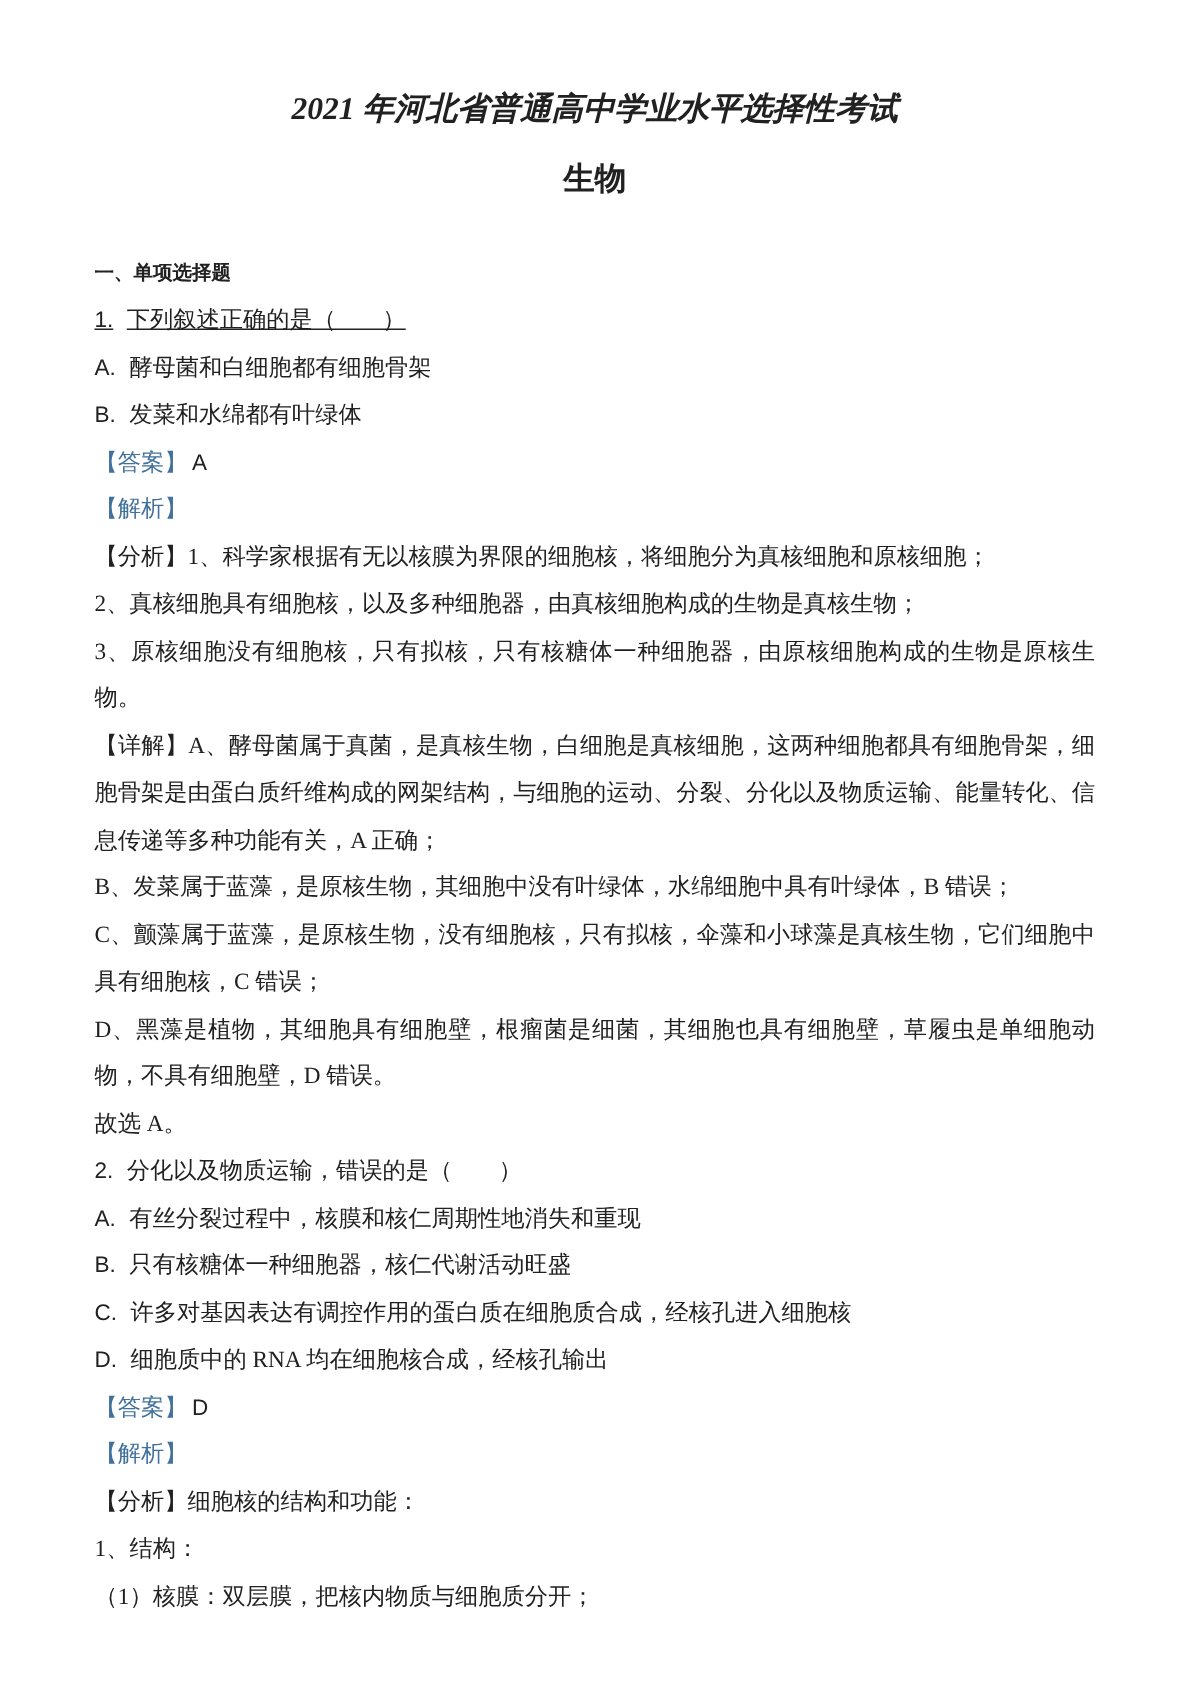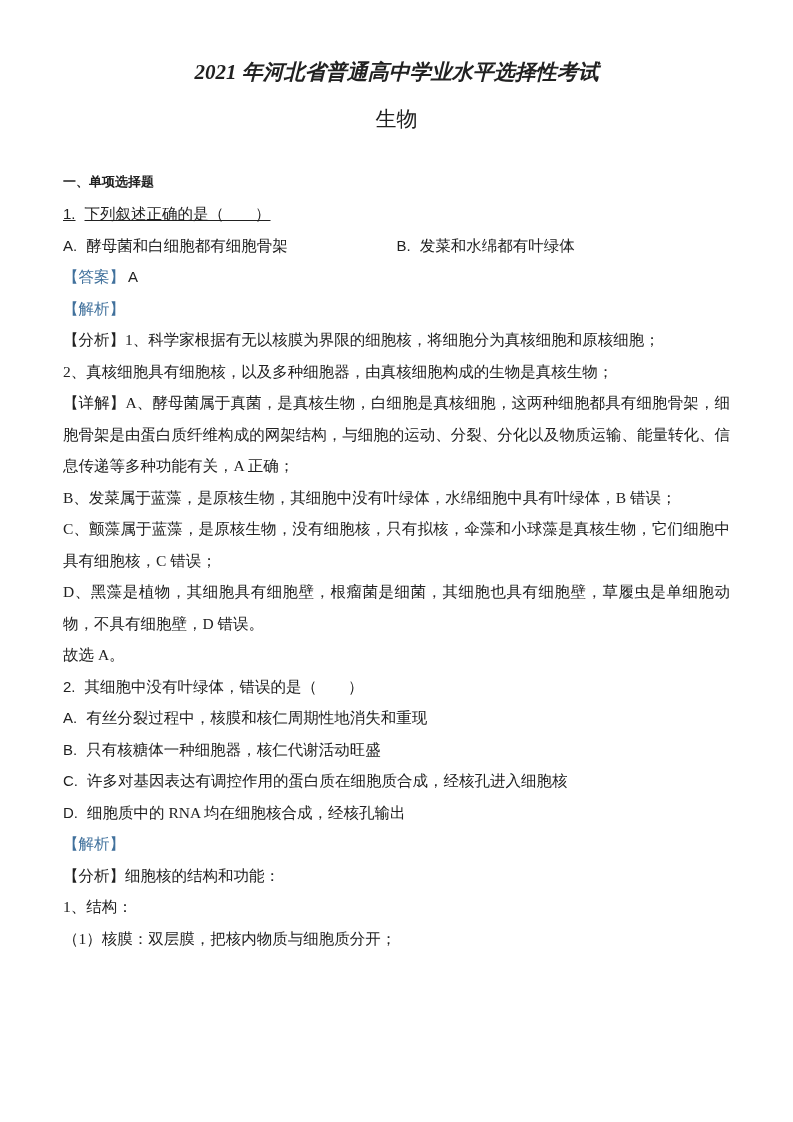--- a/index.html
+++ b/index.html
@@ -21,41 +21,41 @@
     font-size: 21px;
     font-weight: bold;
     text-align: center;
     margin: 0;
     line-height: 28px;
     font-family: "Liberation Serif", "DejaVu Serif", serif;
     font-style: italic;
   }
   .subtitle {
     font-size: 21px;
-    font-weight: normal;
+    font-weight: bold;
     text-align: center;
     margin: 19px 0 0 0;
     line-height: 28px;
   }
   .section-heading {
     font-size: 13px;
     font-weight: bold;
     margin: 38px 0 0 0;
     line-height: 22px;
   }
   .para {
     font-size: 15.5px;
     line-height: 31.5px;
     margin: 0;
     text-align: justify;
   }
   .stem-para { margin-top: 5px; text-decoration: underline; }
   .optrow {
     display: flex;
-    flex-direction: row;
+    flex-direction: column;
   }
   .optrow .opt { width: 50%; }
   .latin {
     font-family: "Liberation Sans", "DejaVu Sans", sans-serif;
     font-size: 15px;
   }
   .optlabel { margin-right: 9px; }
   .tag { color: #41719c; }
   .ans { margin-left: 3px; }
 </style>
@@ -83,45 +83,49 @@
 
   <p class="para">
     <span class="tag">【答案】</span><span class="latin ans">A</span>
   </p>
   <p class="para">
     <span class="tag">【解析】</span>
   </p>
 
   <p class="para">【分析】1、科学家根据有无以核膜为界限的细胞核，将细胞分为真核细胞和原核细胞；</p>
   <p class="para">2、真核细胞具有细胞核，以及多种细胞器，由真核细胞构成的生物是真核生物；</p>
+  <p class="para">3、原核细胞没有细胞核，只有拟核，只有核糖体一种细胞器，由原核细胞构成的生物是原核生物。</p>
 
   <p class="para">【详解】A、酵母菌属于真菌，是真核生物，白细胞是真核细胞，这两种细胞都具有细胞骨架，细胞骨架是由蛋白质纤维构成的网架结构，与细胞的运动、分裂、分化以及物质运输、能量转化、信息传递等多种功能有关，A 正确；</p>
   <p class="para">B、发菜属于蓝藻，是原核生物，其细胞中没有叶绿体，水绵细胞中具有叶绿体，B 错误；</p>
   <p class="para">C、颤藻属于蓝藻，是原核生物，没有细胞核，只有拟核，伞藻和小球藻是真核生物，它们细胞中具有细胞核，C 错误；</p>
   <p class="para">D、黑藻是植物，其细胞具有细胞壁，根瘤菌是细菌，其细胞也具有细胞壁，草履虫是单细胞动物，不具有细胞壁，D 错误。</p>
   <p class="para">故选 A。</p>
 
   <p class="para">
-    <span class="latin optlabel">2.</span><span>其细胞中没有叶绿体，错误的是（　　）</span>
+    <span class="latin optlabel">2.</span><span>分化以及物质运输，错误的是（　　）</span>
   </p>
 
   <p class="para">
     <span class="latin optlabel">A.</span><span>有丝分裂过程中，核膜和核仁周期性地消失和重现</span>
   </p>
   <p class="para">
     <span class="latin optlabel">B.</span><span>只有核糖体一种细胞器，核仁代谢活动旺盛</span>
   </p>
   <p class="para">
     <span class="latin optlabel">C.</span><span>许多对基因表达有调控作用的蛋白质在细胞质合成，经核孔进入细胞核</span>
   </p>
   <p class="para">
     <span class="latin optlabel">D.</span><span>细胞质中的 RNA 均在细胞核合成，经核孔输出</span>
   </p>
 
   <p class="para">
+    <span class="tag">【答案】</span><span class="latin ans">D</span>
+  </p>
+  <p class="para">
     <span class="tag">【解析】</span>
   </p>
 
   <p class="para">【分析】细胞核的结构和功能：</p>
   <p class="para">1、结构：</p>
   <p class="para">（1）核膜：双层膜，把核内物质与细胞质分开；</p>
 
 </div>
 
 </body></html>

